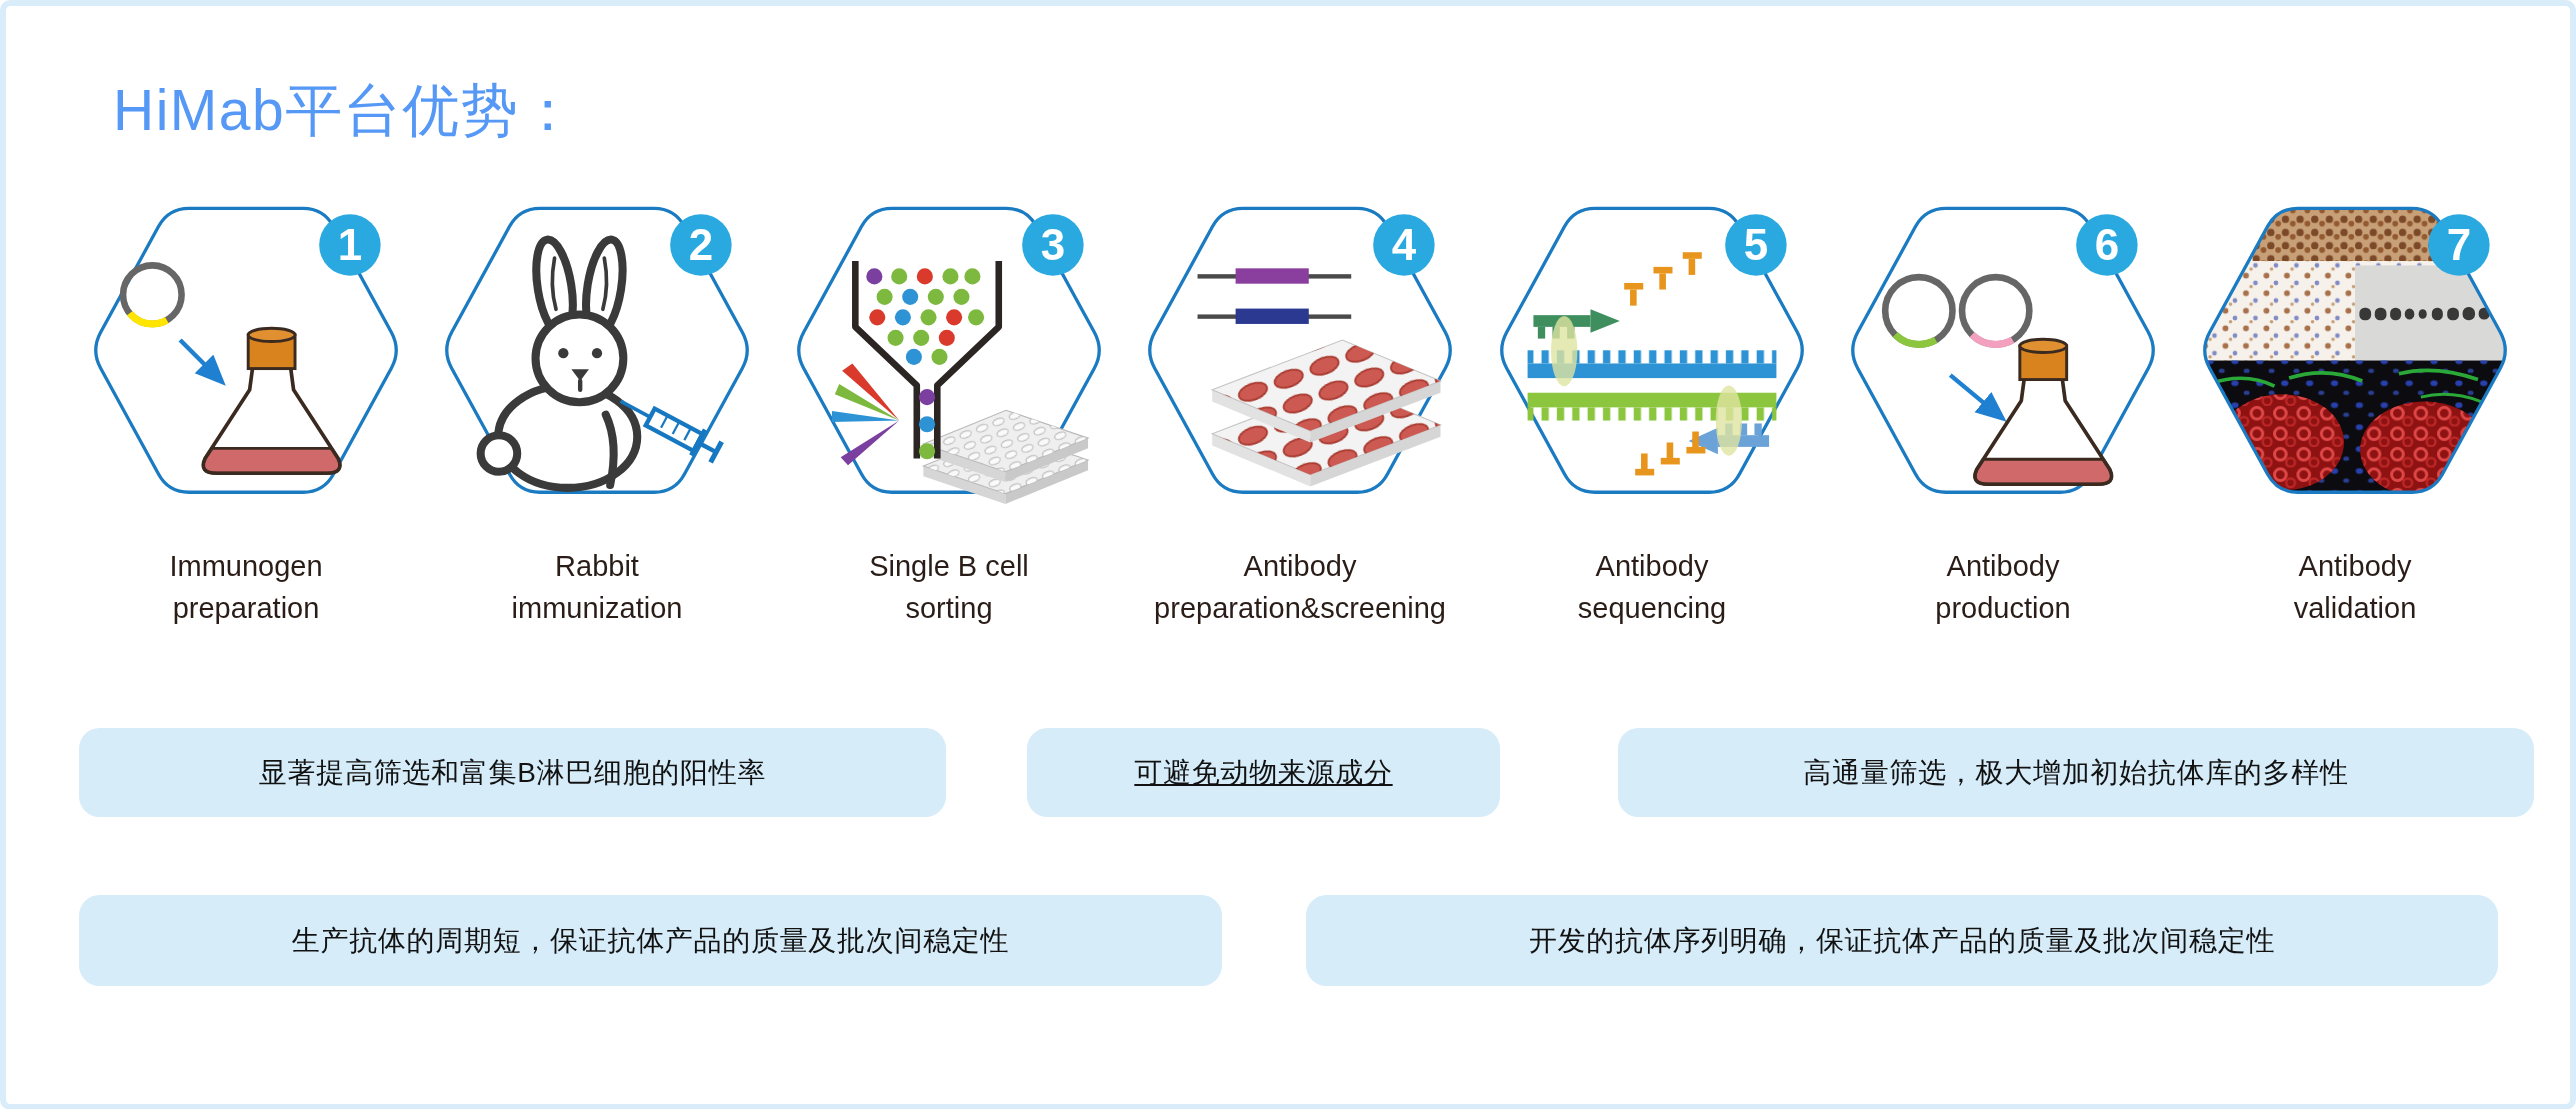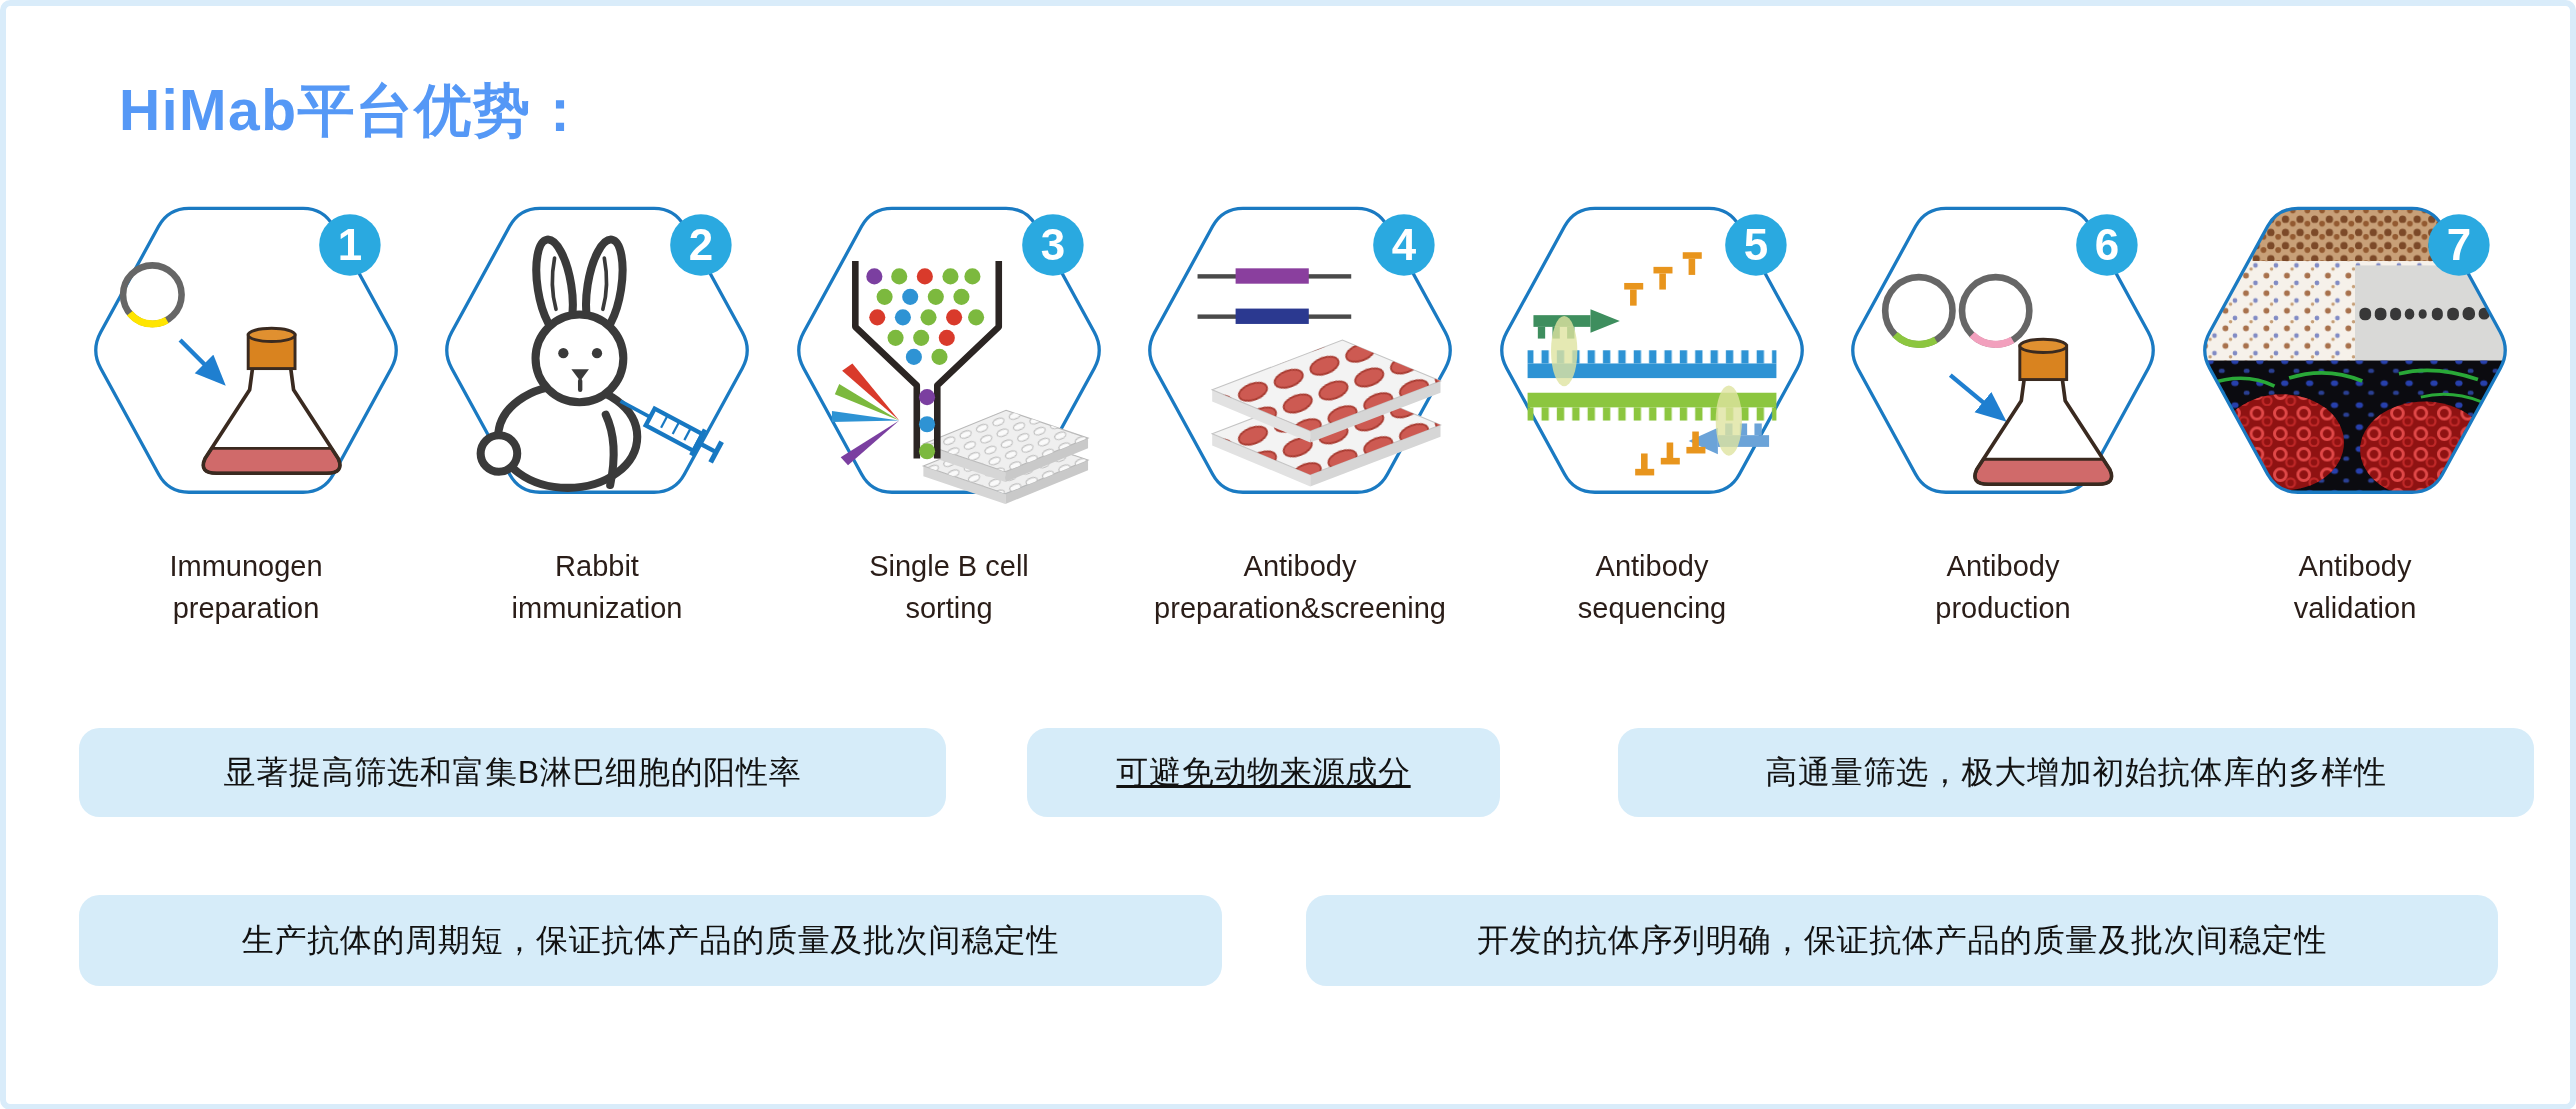--- a/index.html
+++ b/index.html
@@ -1,27 +1,27 @@
 <!DOCTYPE html>
 <html style="font-size:11.7px"><head>
 <meta charset="utf-8">
 <style>
   html,body{margin:0;padding:0;background:#fff;}
   .page{position:relative;width:2576px;height:1110px;background:#fff;
         font-family:"Liberation Sans", sans-serif;overflow:hidden;}
   .frame{position:absolute;inset:0;border:6.6px solid #d9ecfa;border-radius:10.3px;box-sizing:border-box;}
-  .title{position:absolute;left:119px;top:73px;font-size:57px;font-weight:700;color:#5598f6;letter-spacing:1.5px;}
+  .title{position:absolute;left:113px;top:73px;font-size:57px;font-weight:400;color:#5598f6;letter-spacing:1.5px;}
   .step{position:absolute;top:201px;width:352px;height:454px;}
   .hex-svg{position:absolute;left:0;top:0;width:352px;height:322px;overflow:visible;}
   .label{position:absolute;left:0;top:344px;width:352px;text-align:center;
          font-size:29px;line-height:42px;color:#2a1d18;white-space:nowrap;}
   .label span{display:block;}
   .benefit{position:absolute;background:#d6ecf9;border-radius:20.5px;
            display:flex;align-items:center;justify-content:center;
-           font-size:32px;font-weight:500;color:#121212;letter-spacing:0.7px;}
+           font-size:28px;font-weight:500;color:#121212;letter-spacing:0.7px;}
   .b1{left:79px;top:728px;width:867px;height:89px;}
   .b2{left:1027px;top:728px;width:473px;height:89px;text-decoration:underline;}
   .b3{left:1582px;top:728px;width:916px;height:89px;margin-left:36px;}
   .b4{left:79px;top:895px;width:1143px;height:91px;}
   .b5{left:1306px;top:895px;width:1192px;height:91px;}
   .s1{left:70px;} .s2{left:421px;} .s3{left:773px;} .s4{left:1124px;}
   .s5{left:1476px;} .s6{left:1827px;} .s7{left:2179px;}
   .hex-outline{fill:#ffffff;stroke:#1a7ac2;stroke-width:4.5;}
   .badge-circle{fill:#2aa9e0;}
   .badge-num{fill:#ffffff;font-size:60px;font-weight:bold;text-anchor:middle;

